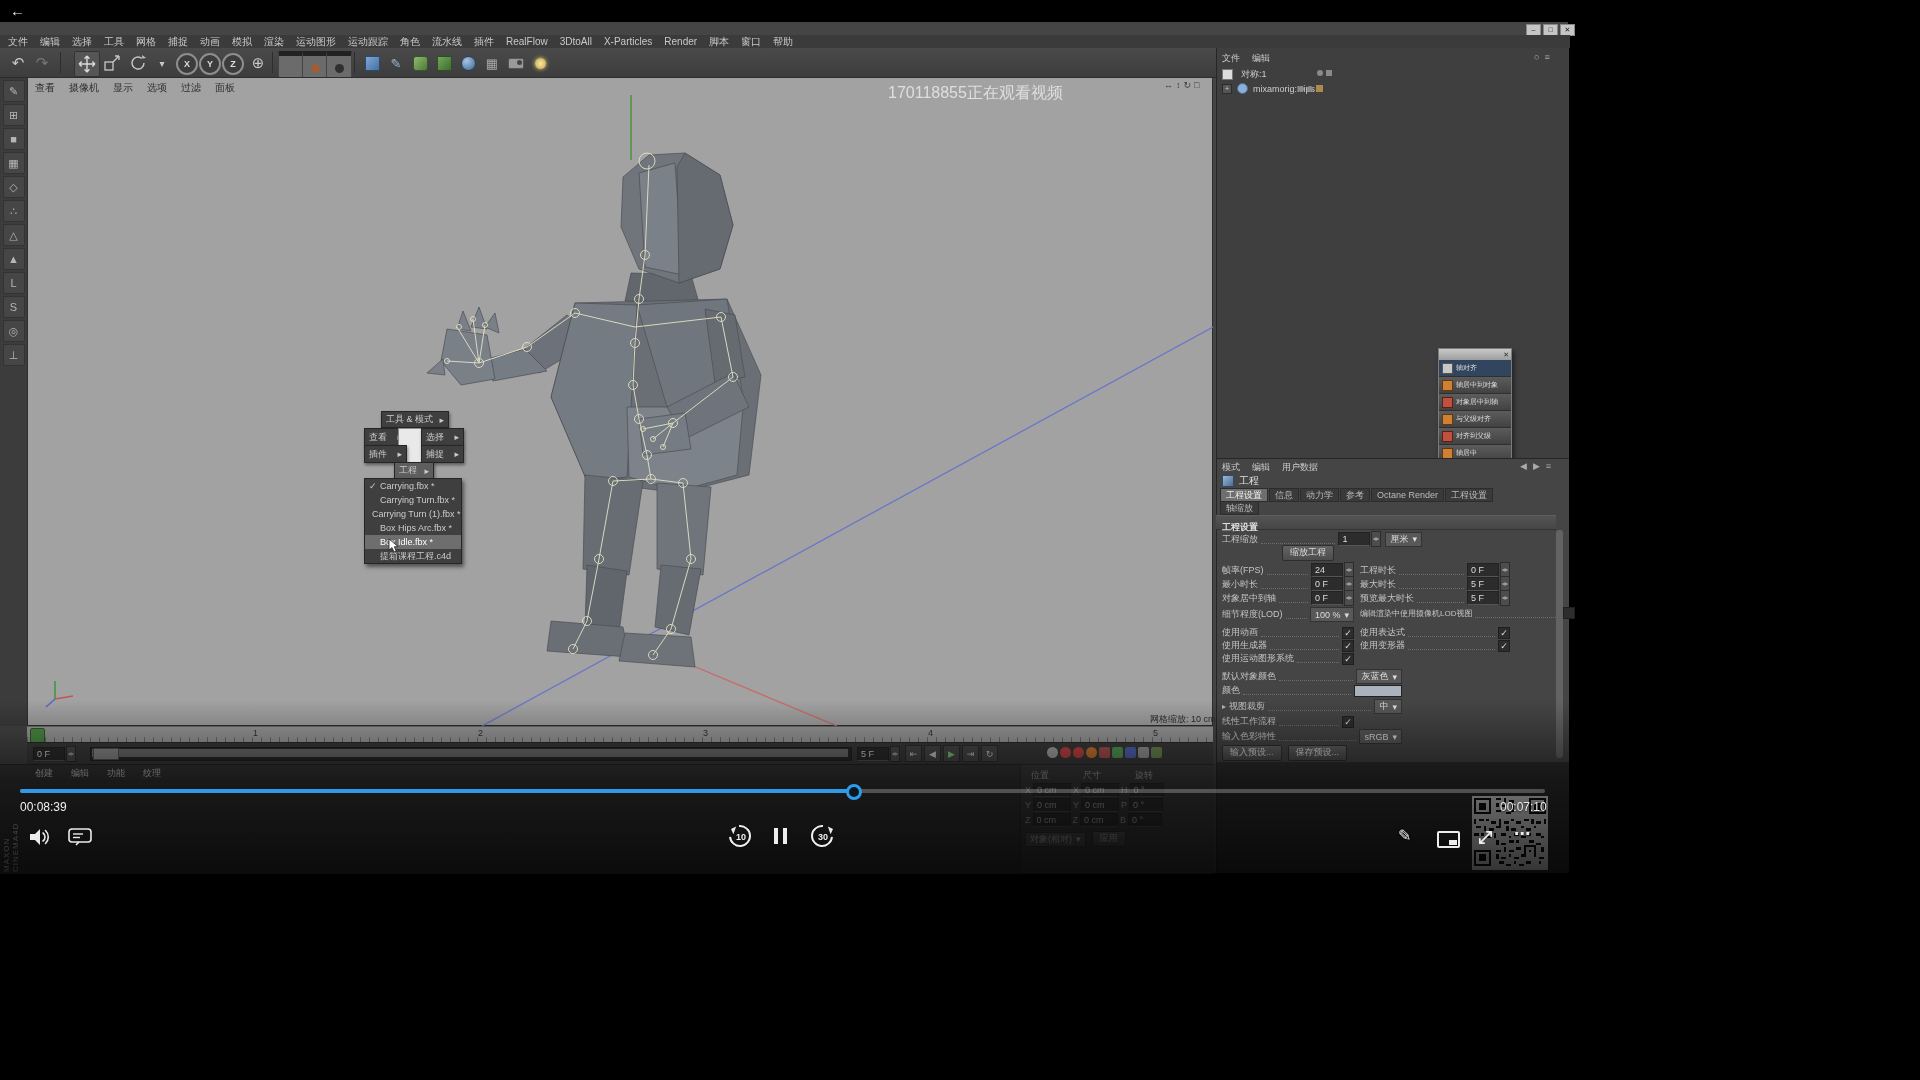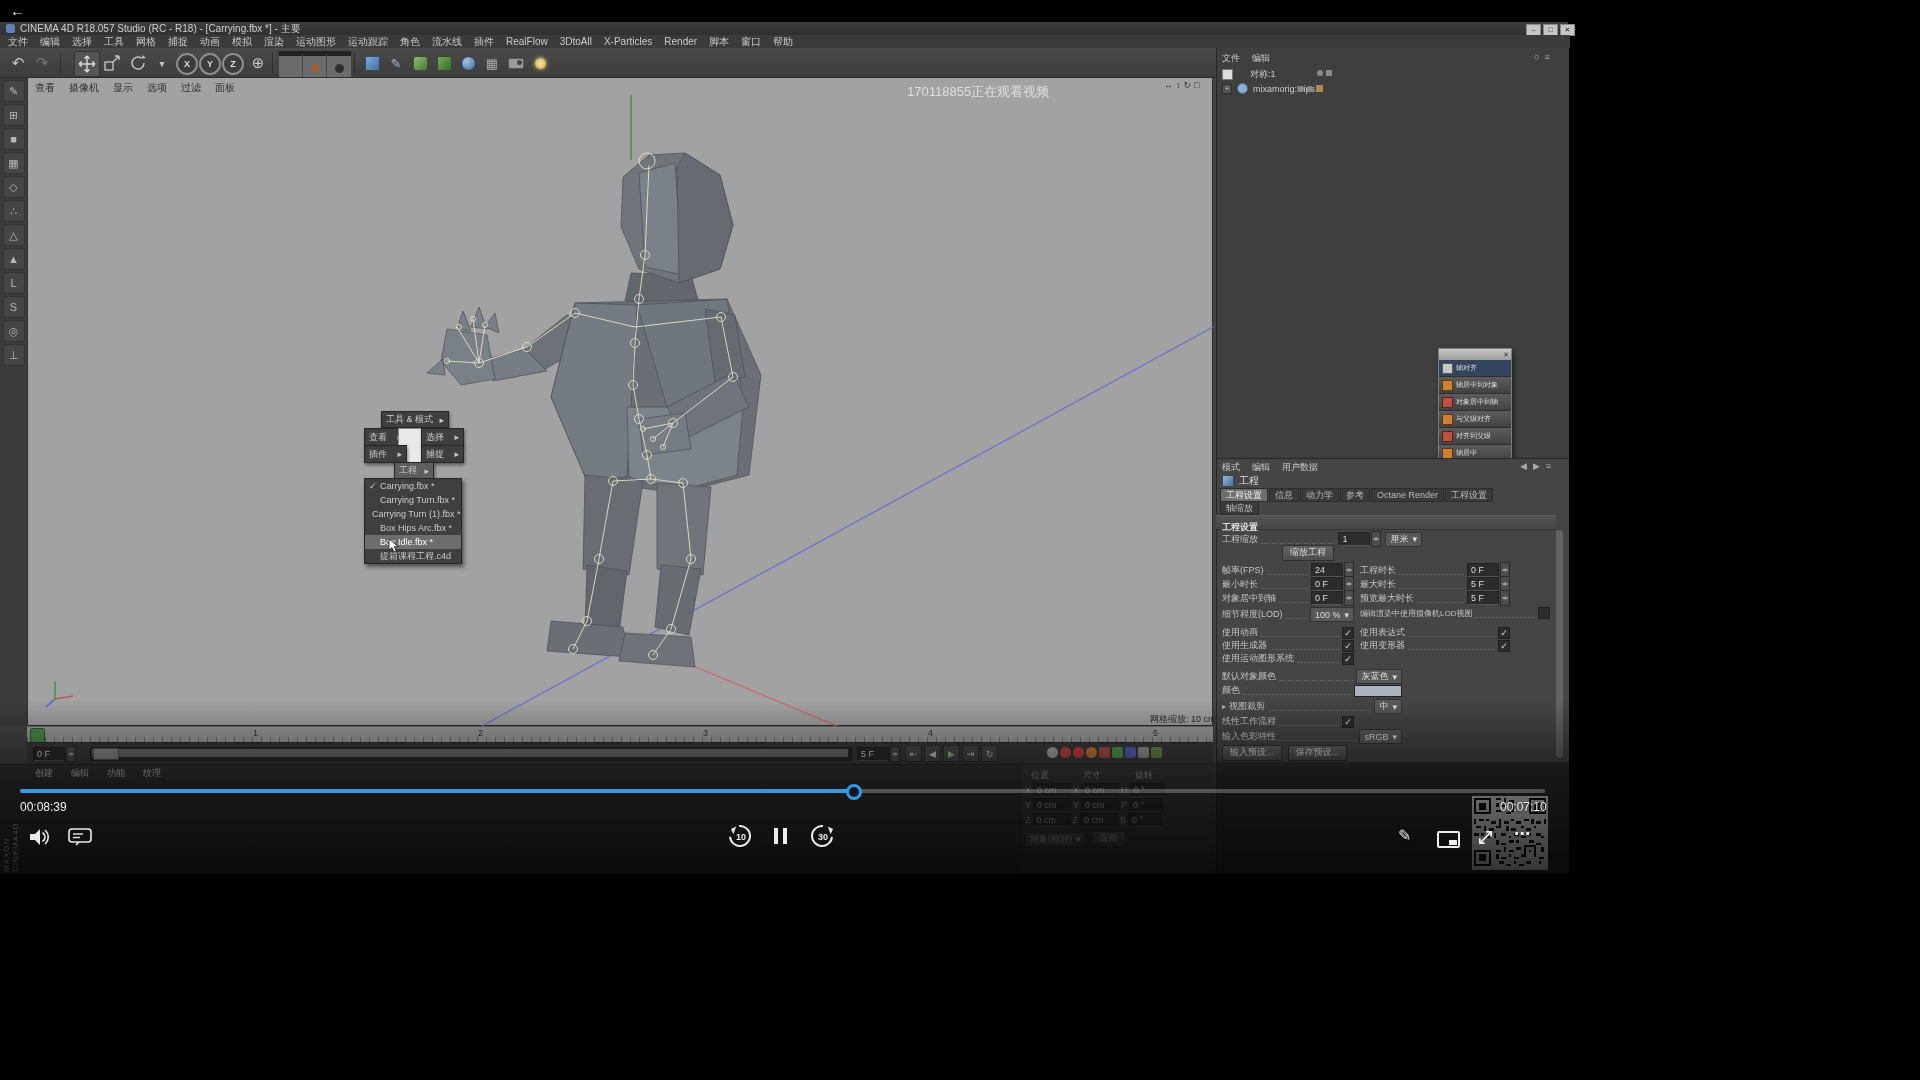--- a/index.html
+++ b/index.html
@@ -58,24 +58,20 @@
 </style>
 </head>
 <body>
 
 <div id="stage">
 
   <div class="abs" style="left:10px;top:2px;font-size:15px;color:#e8e8e8">←</div>
 
   <div class="abs" style="left:0;top:22px;width:1568px;height:851px;background:#454545"></div>
 
-  <div class="abs" style="left:0;top:22px;width:1568px;height:13px;background:linear-gradient(#3d3d3d,#303030);display:flex;align-items:center">
-    <div style="width:9px;height:9px;margin:0 5px 0 6px;background:#5b84b5;border-radius:2px"></div>
-    <div style="font-size:10px;color:#cfcfcf;white-space:nowrap">CINEMA 4D R18.057 Studio (RC - R18) - [Carrying.fbx *] - 主要</div>
-  </div>
   <div class="abs" style="left:1526px;top:24px;display:flex;gap:2px">
     <div class="wbtn">–</div>
     <div class="wbtn">□</div>
     <div class="wbtn">✕</div>
   </div>
 
   <div class="abs" style="left:0;top:35px;width:1568px;height:13px;background:#3b3b3b;display:flex;align-items:center;padding-left:2px">
     <span class="mi">文件</span>
     <span class="mi">编辑</span>
     <span class="mi">选择</span>
@@ -261,21 +257,21 @@
 
   <div class="abs" style="left:35px;top:81px;display:flex">
     <span class="vpm">查看</span>
     <span class="vpm">摄像机</span>
     <span class="vpm">显示</span>
     <span class="vpm">选项</span>
     <span class="vpm">过滤</span>
     <span class="vpm">面板</span>
   </div>
 
-  <div class="abs" style="left:907px;top:83px;font-size:13px;color:rgba(228,228,228,.9)">170118855正在观看视频</div>
+  <div class="abs" style="left:888px;top:83px;font-size:16px;color:rgba(228,228,228,.9)">170118855正在观看视频</div>
 
   <div class="abs" style="left:1164px;top:80px;display:flex;gap:3px">
     <span style="font-size:9px;color:#3a3a3a">↔</span>
     <span style="font-size:9px;color:#3a3a3a">↕</span>
     <span style="font-size:9px;color:#3a3a3a">↻</span>
     <span style="font-size:9px;color:#3a3a3a">□</span>
   </div>
 
   <div class="abs" style="left:1150px;top:713px;font-size:9px;color:#2c2c2c">网格缩放: 10 cm</div>
 
@@ -426,21 +422,21 @@
 
   <div class="abs" style="left:1216px;top:48px;width:352px;height:410px;background:#3f3f3f;border-left:1px solid #262626"></div>
   <div class="row" style="left:1222px;top:52px;gap:12px">
     <span class="omt">文件</span>
     <span class="omt">编辑</span>
   </div>
   <div class="row" style="left:1534px;top:52px;gap:5px">
     <span style="font-size:9px;color:#aaa">○</span>
     <span style="font-size:9px;color:#aaa">≡</span>
   </div>
-  <div class="row" style="left:1222px;top:68px;gap:17px">
+  <div class="row" style="left:1222px;top:68px;gap:8px">
     <div style="width:9px;height:9px;background:#dcdcdc;border:1px solid #777"></div>
     <span class="omt">对称:1</span>
   </div>
   <div class="row" style="left:1317px;top:70px;gap:3px">
     <div style="width:6px;height:6px;border-radius:50%;background:#8a8a8a"></div>
     <div style="width:6px;height:6px;background:#8a8a8a"></div>
   </div>
   <div class="row" style="left:1222px;top:83px;gap:5px">
     <div style="width:8px;height:8px;background:#555;border:1px solid #2c2c2c;color:#ccc;font-size:7px;line-height:7px;text-align:center">+</div>
     <div style="width:9px;height:9px;border-radius:50%;background:#8ab0d8;border:1px solid #4a6c94"></div>
@@ -567,21 +563,21 @@
   </div>
 
   <div class="row" style="left:1222px;top:607px;width:132px">
     <span class="lb">细节程度(LOD)</span>
     <div class="ld"></div>
     <div class="dd">
       <span>100 %</span>
       <span>▾</span>
     </div>
   </div>
-  <div class="row" style="left:1360px;top:607px;width:190px">
+  <div class="row" style="left:1360px;top:607px;width:215px">
     <span class="lb" style="font-size:8px">编辑渲染中使用摄像机LOD视图</span>
     <div class="ld"></div>
     <div class="cb"></div>
   </div>
 
   <div class="row" style="left:1222px;top:626px;width:132px">
     <span class="lb">使用动画</span>
     <div class="ld"></div>
     <div class="cb">✓</div>
   </div>

